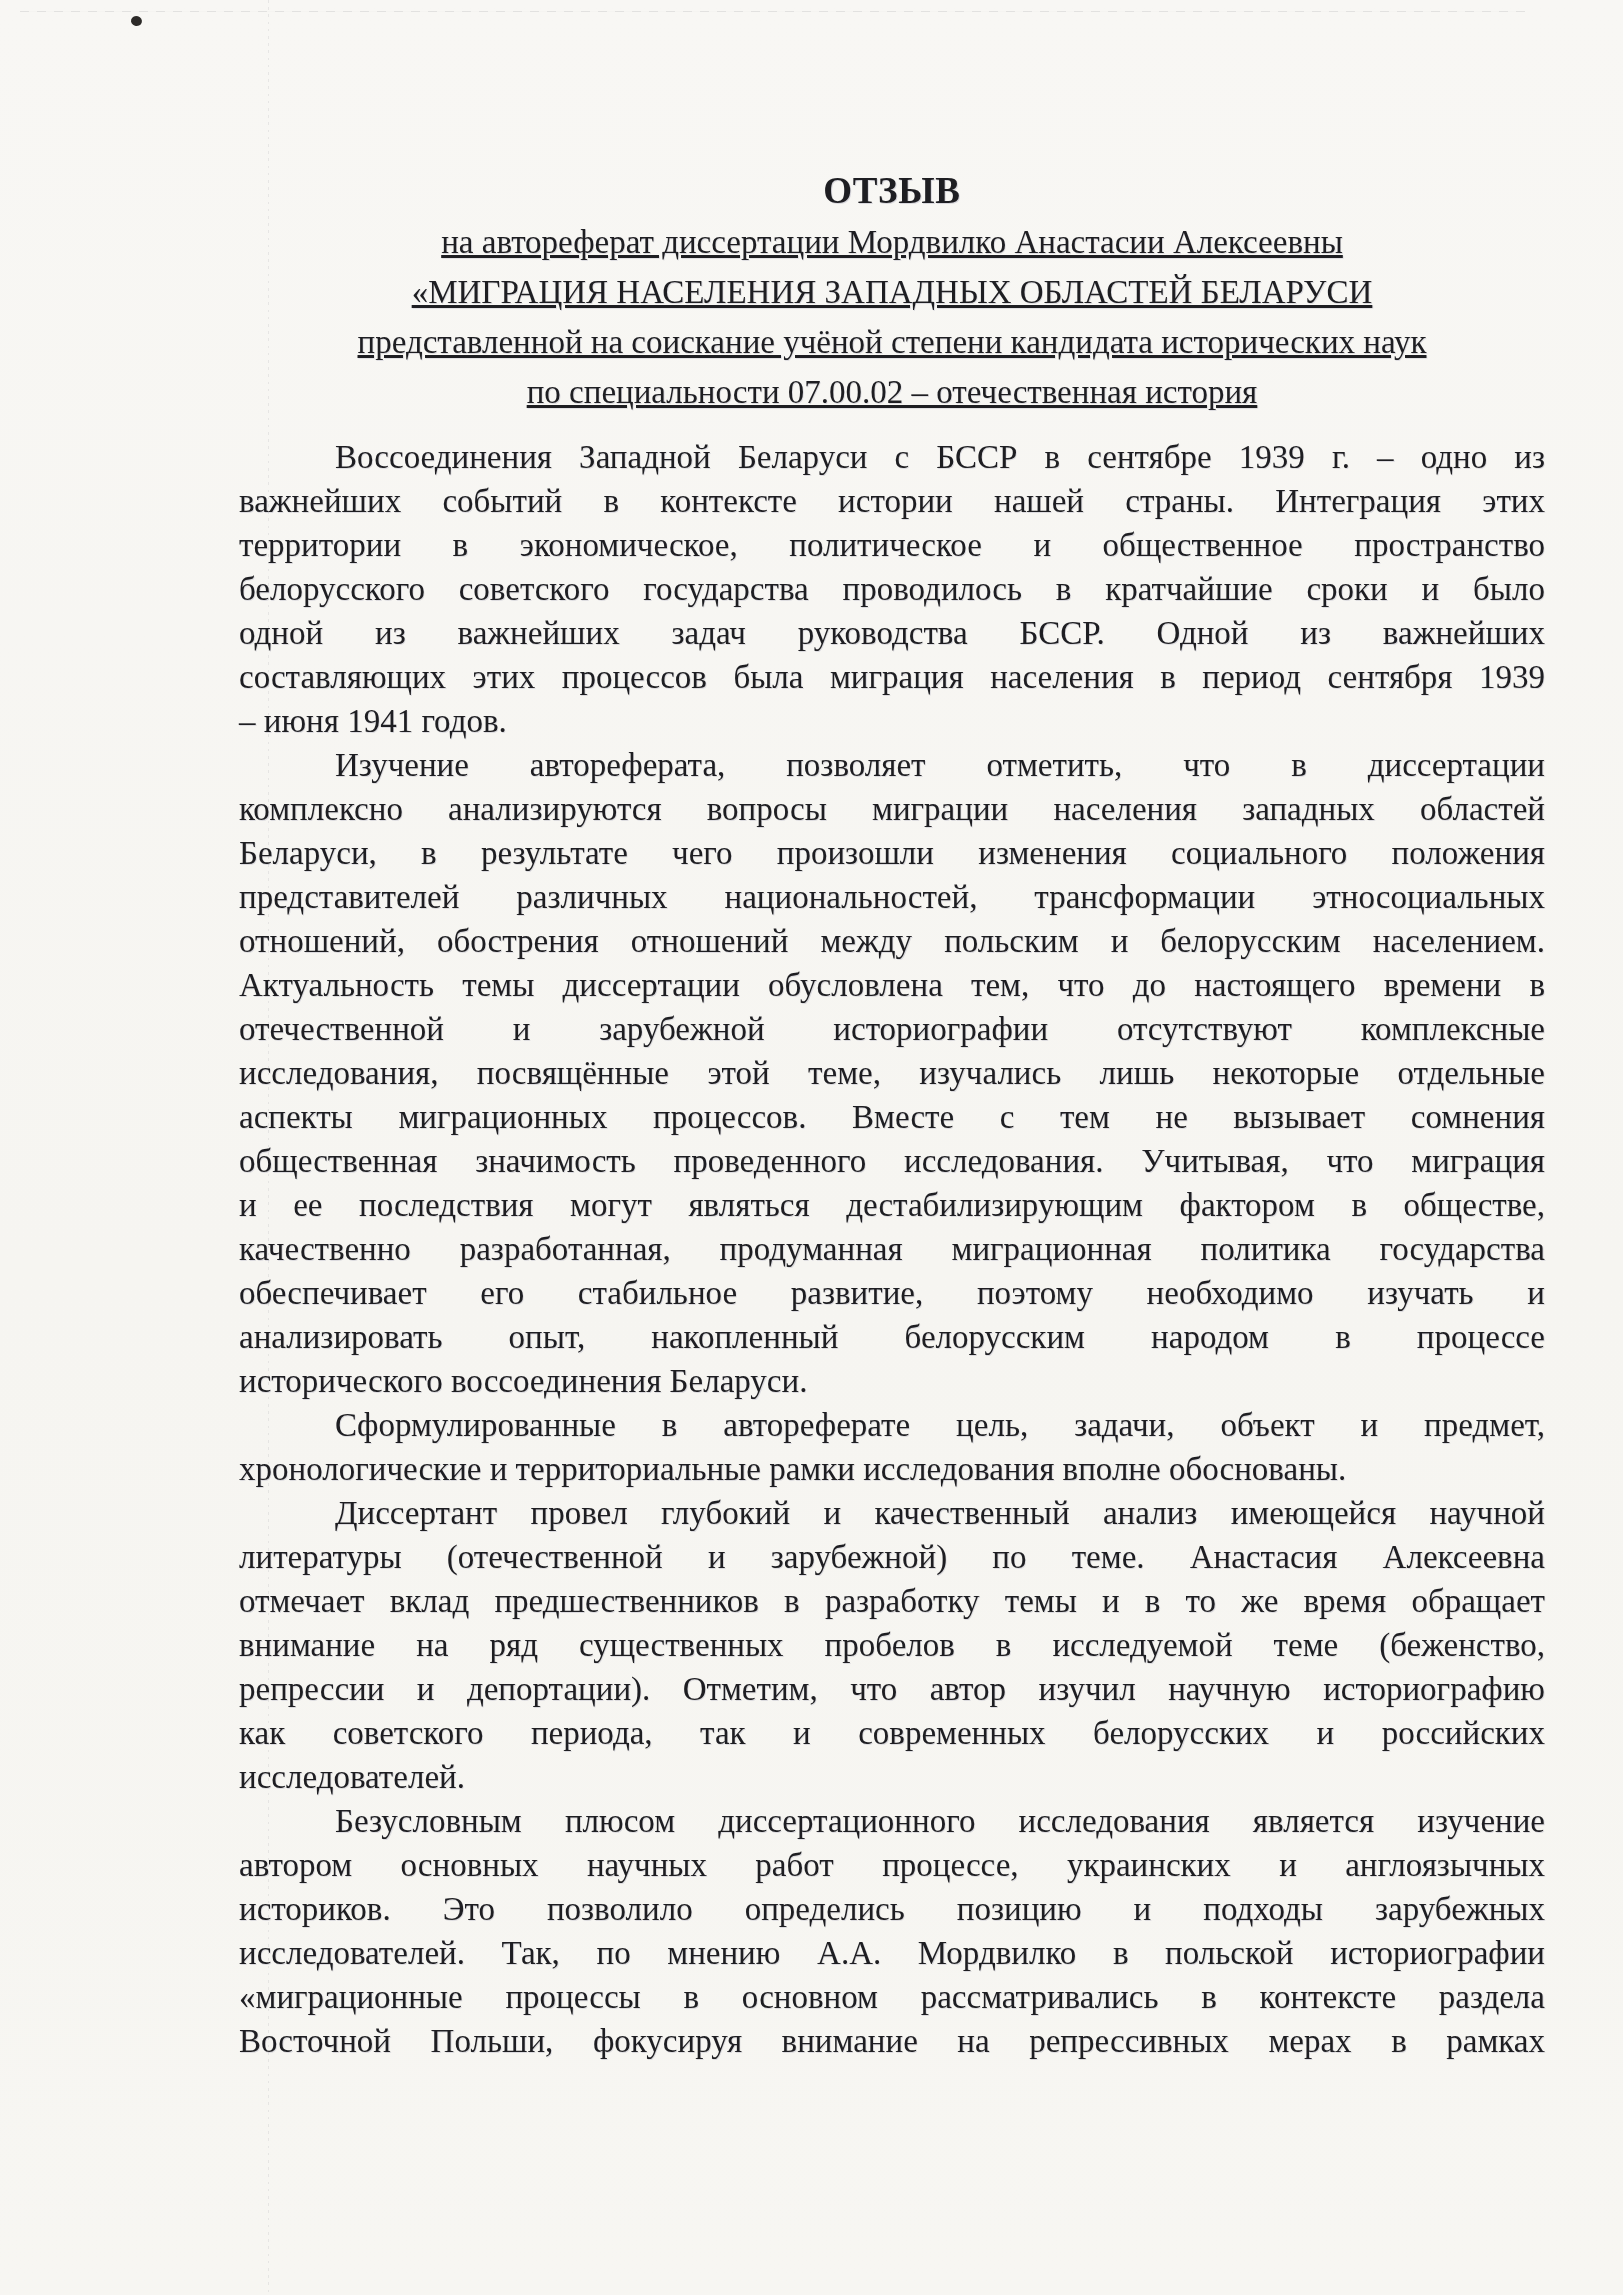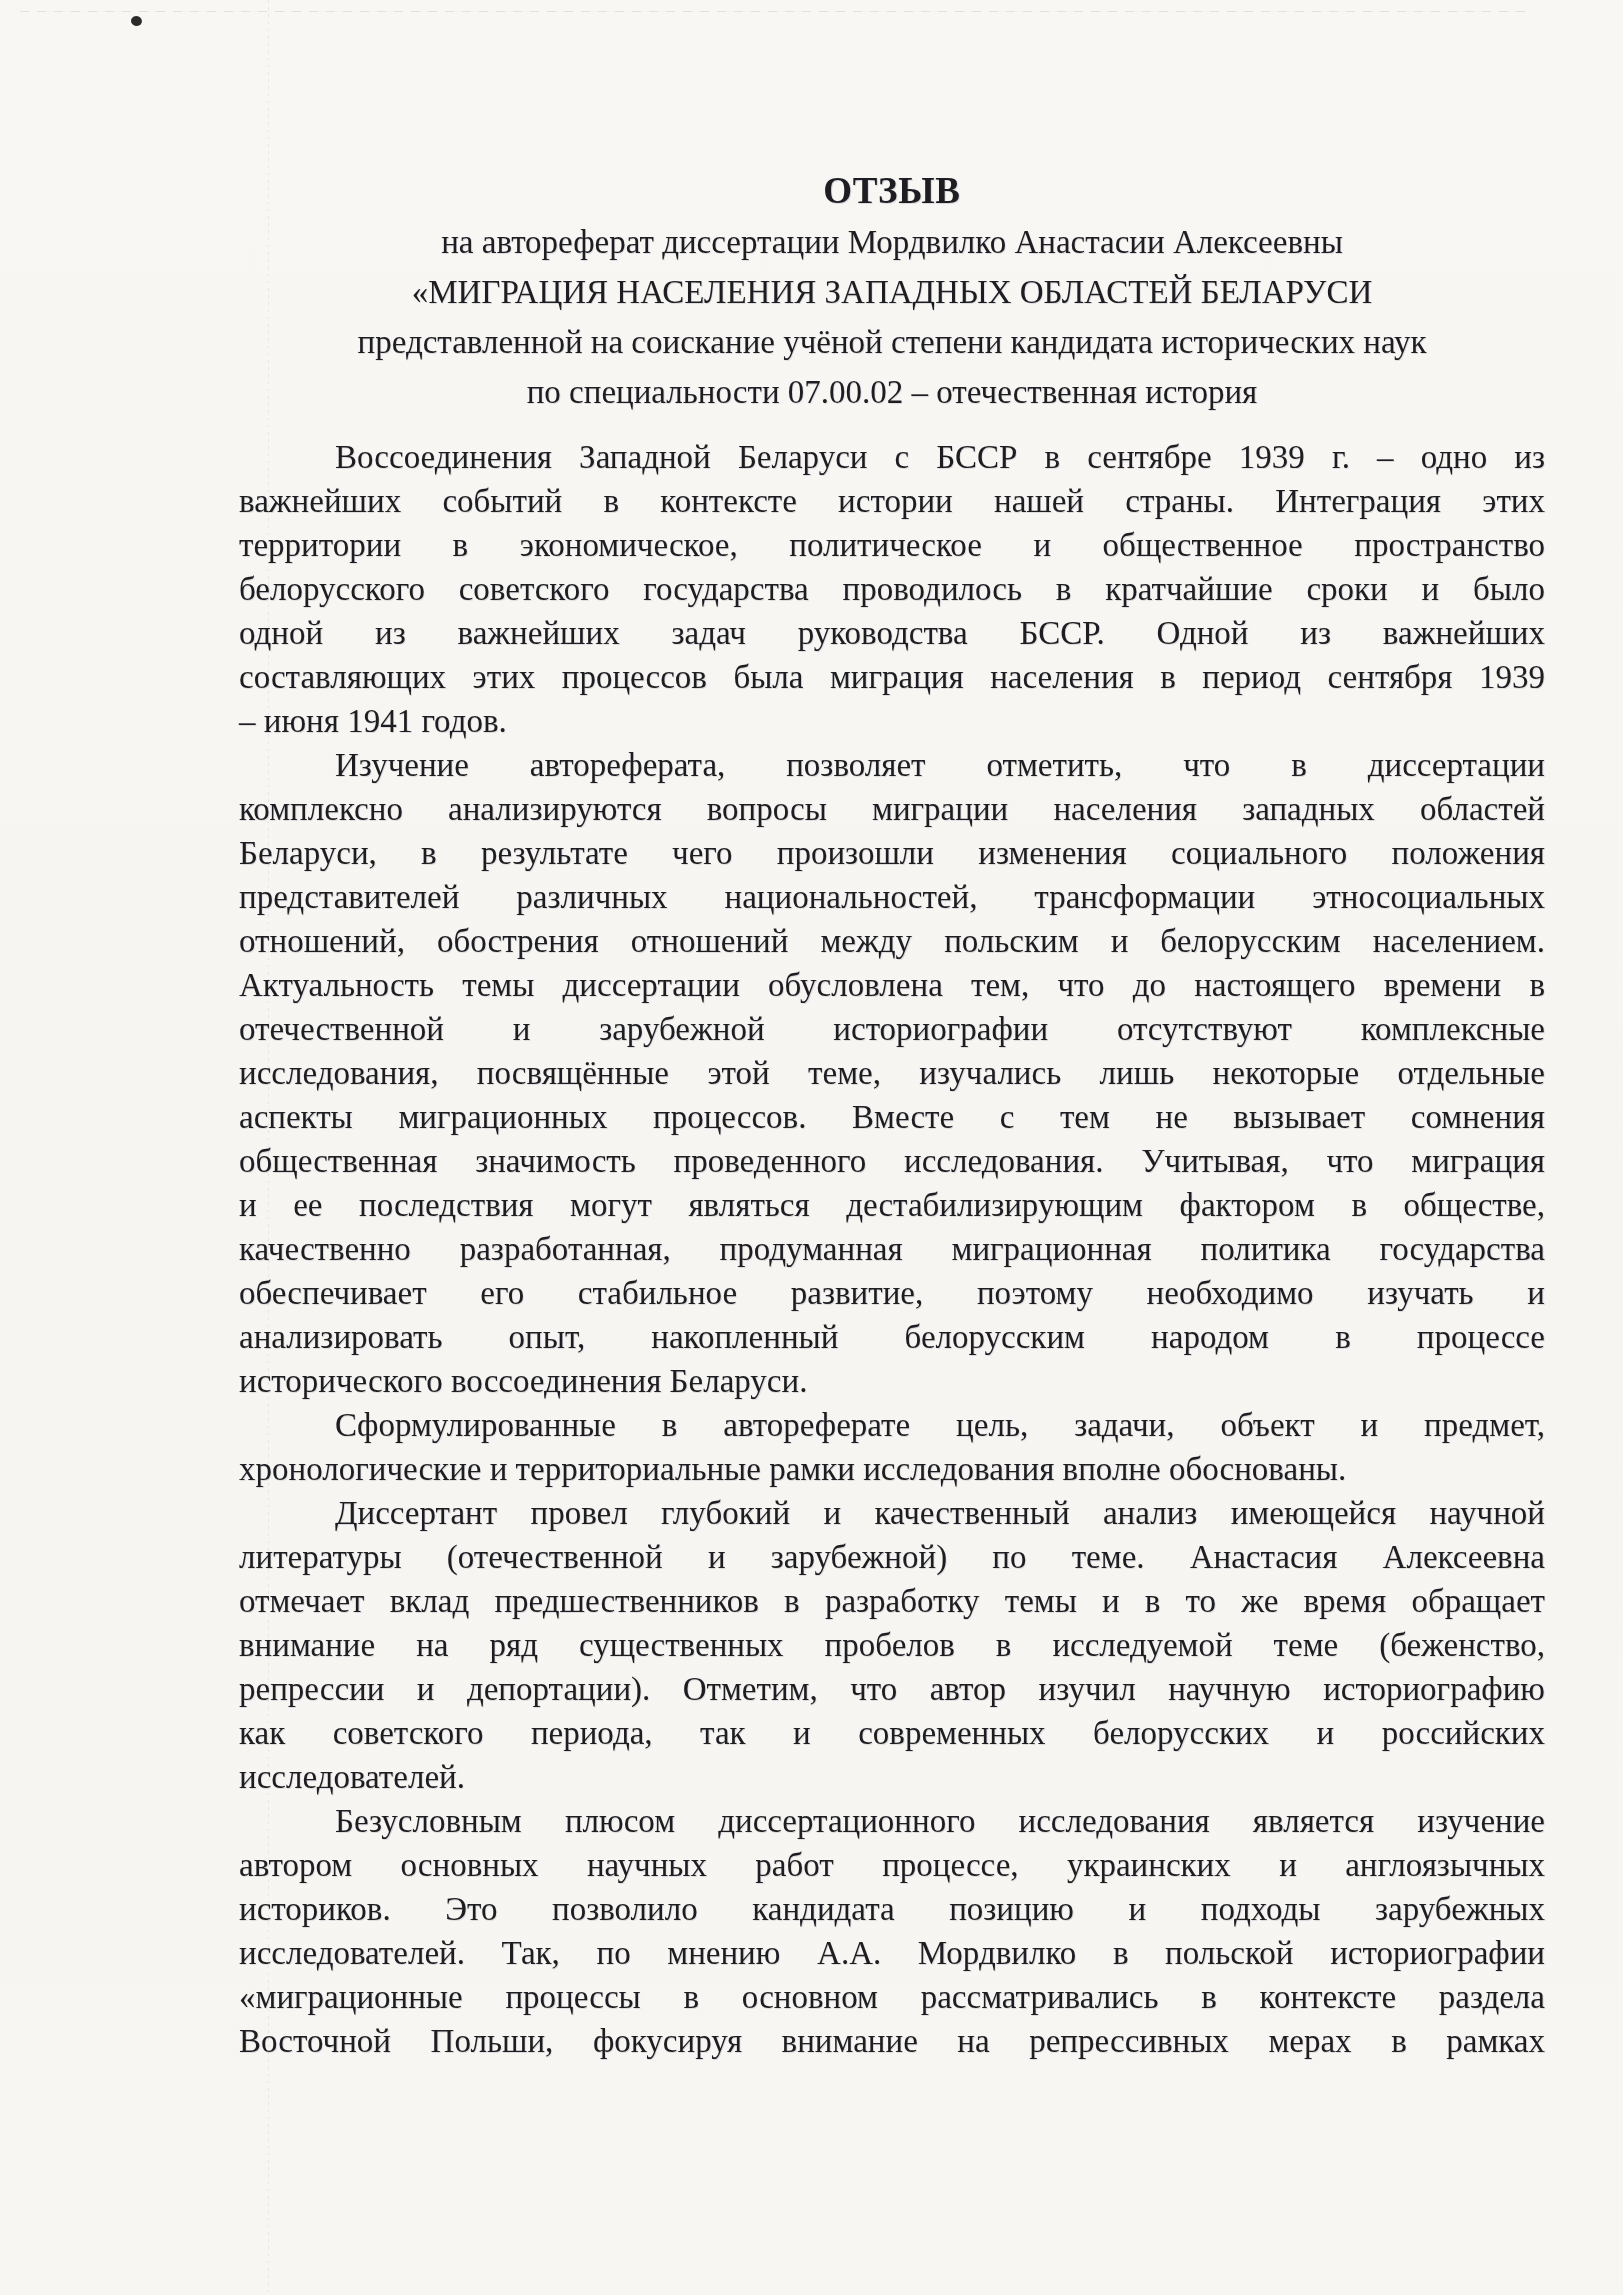--- a/index.html
+++ b/index.html
@@ -41,20 +41,21 @@
     font-weight: bold;
     line-height: 52px;
     letter-spacing: 0.7px;
     text-shadow: 0.9px 0.9px 0 rgba(55,55,105,0.16);
   }
   .hline {
     text-align: center;
     font-size: 33px;
     line-height: 50px;
     text-shadow: 0.8px 0.8px 0 rgba(55,55,105,0.14);
+    text-decoration: underline;
   }
   .body-text {
     margin-top: 18px;
     font-size: 33px;
     text-shadow: 0.8px 0.8px 0 rgba(55,55,105,0.14);
   }
   .line {
     line-height: 44px;
     text-align: justify;
     text-align-last: justify;
@@ -114,21 +115,21 @@
           <div class="line">литературы (отечественной и зарубежной) по теме. Анастасия Алексеевна</div>
           <div class="line">отмечает вклад предшественников в разработку темы и в то же время обращает</div>
           <div class="line">внимание на ряд существенных пробелов в исследуемой теме (беженство,</div>
           <div class="line">репрессии и депортации). Отметим, что автор изучил научную историографию</div>
           <div class="line">как советского периода, так и современных белорусских и российских</div>
           <div class="line last">исследователей.</div>
         </div>
       <div class="para">
           <div class="line first">Безусловным плюсом диссертационного исследования является изучение</div>
           <div class="line">автором основных научных работ процессе, украинских и англоязычных</div>
-          <div class="line">историков. Это позволило кандидата позицию и подходы зарубежных</div>
+          <div class="line">историков. Это позволило определись позицию и подходы зарубежных</div>
           <div class="line">исследователей. Так, по мнению А.А. Мордвилко в польской историографии</div>
           <div class="line">«миграционные процессы в основном рассматривались в контексте раздела</div>
           <div class="line">Восточной Польши, фокусируя внимание на репрессивных мерах в рамках</div>
         </div>
     </div>
   </div>
 </div>
 
 
 </body></html>

